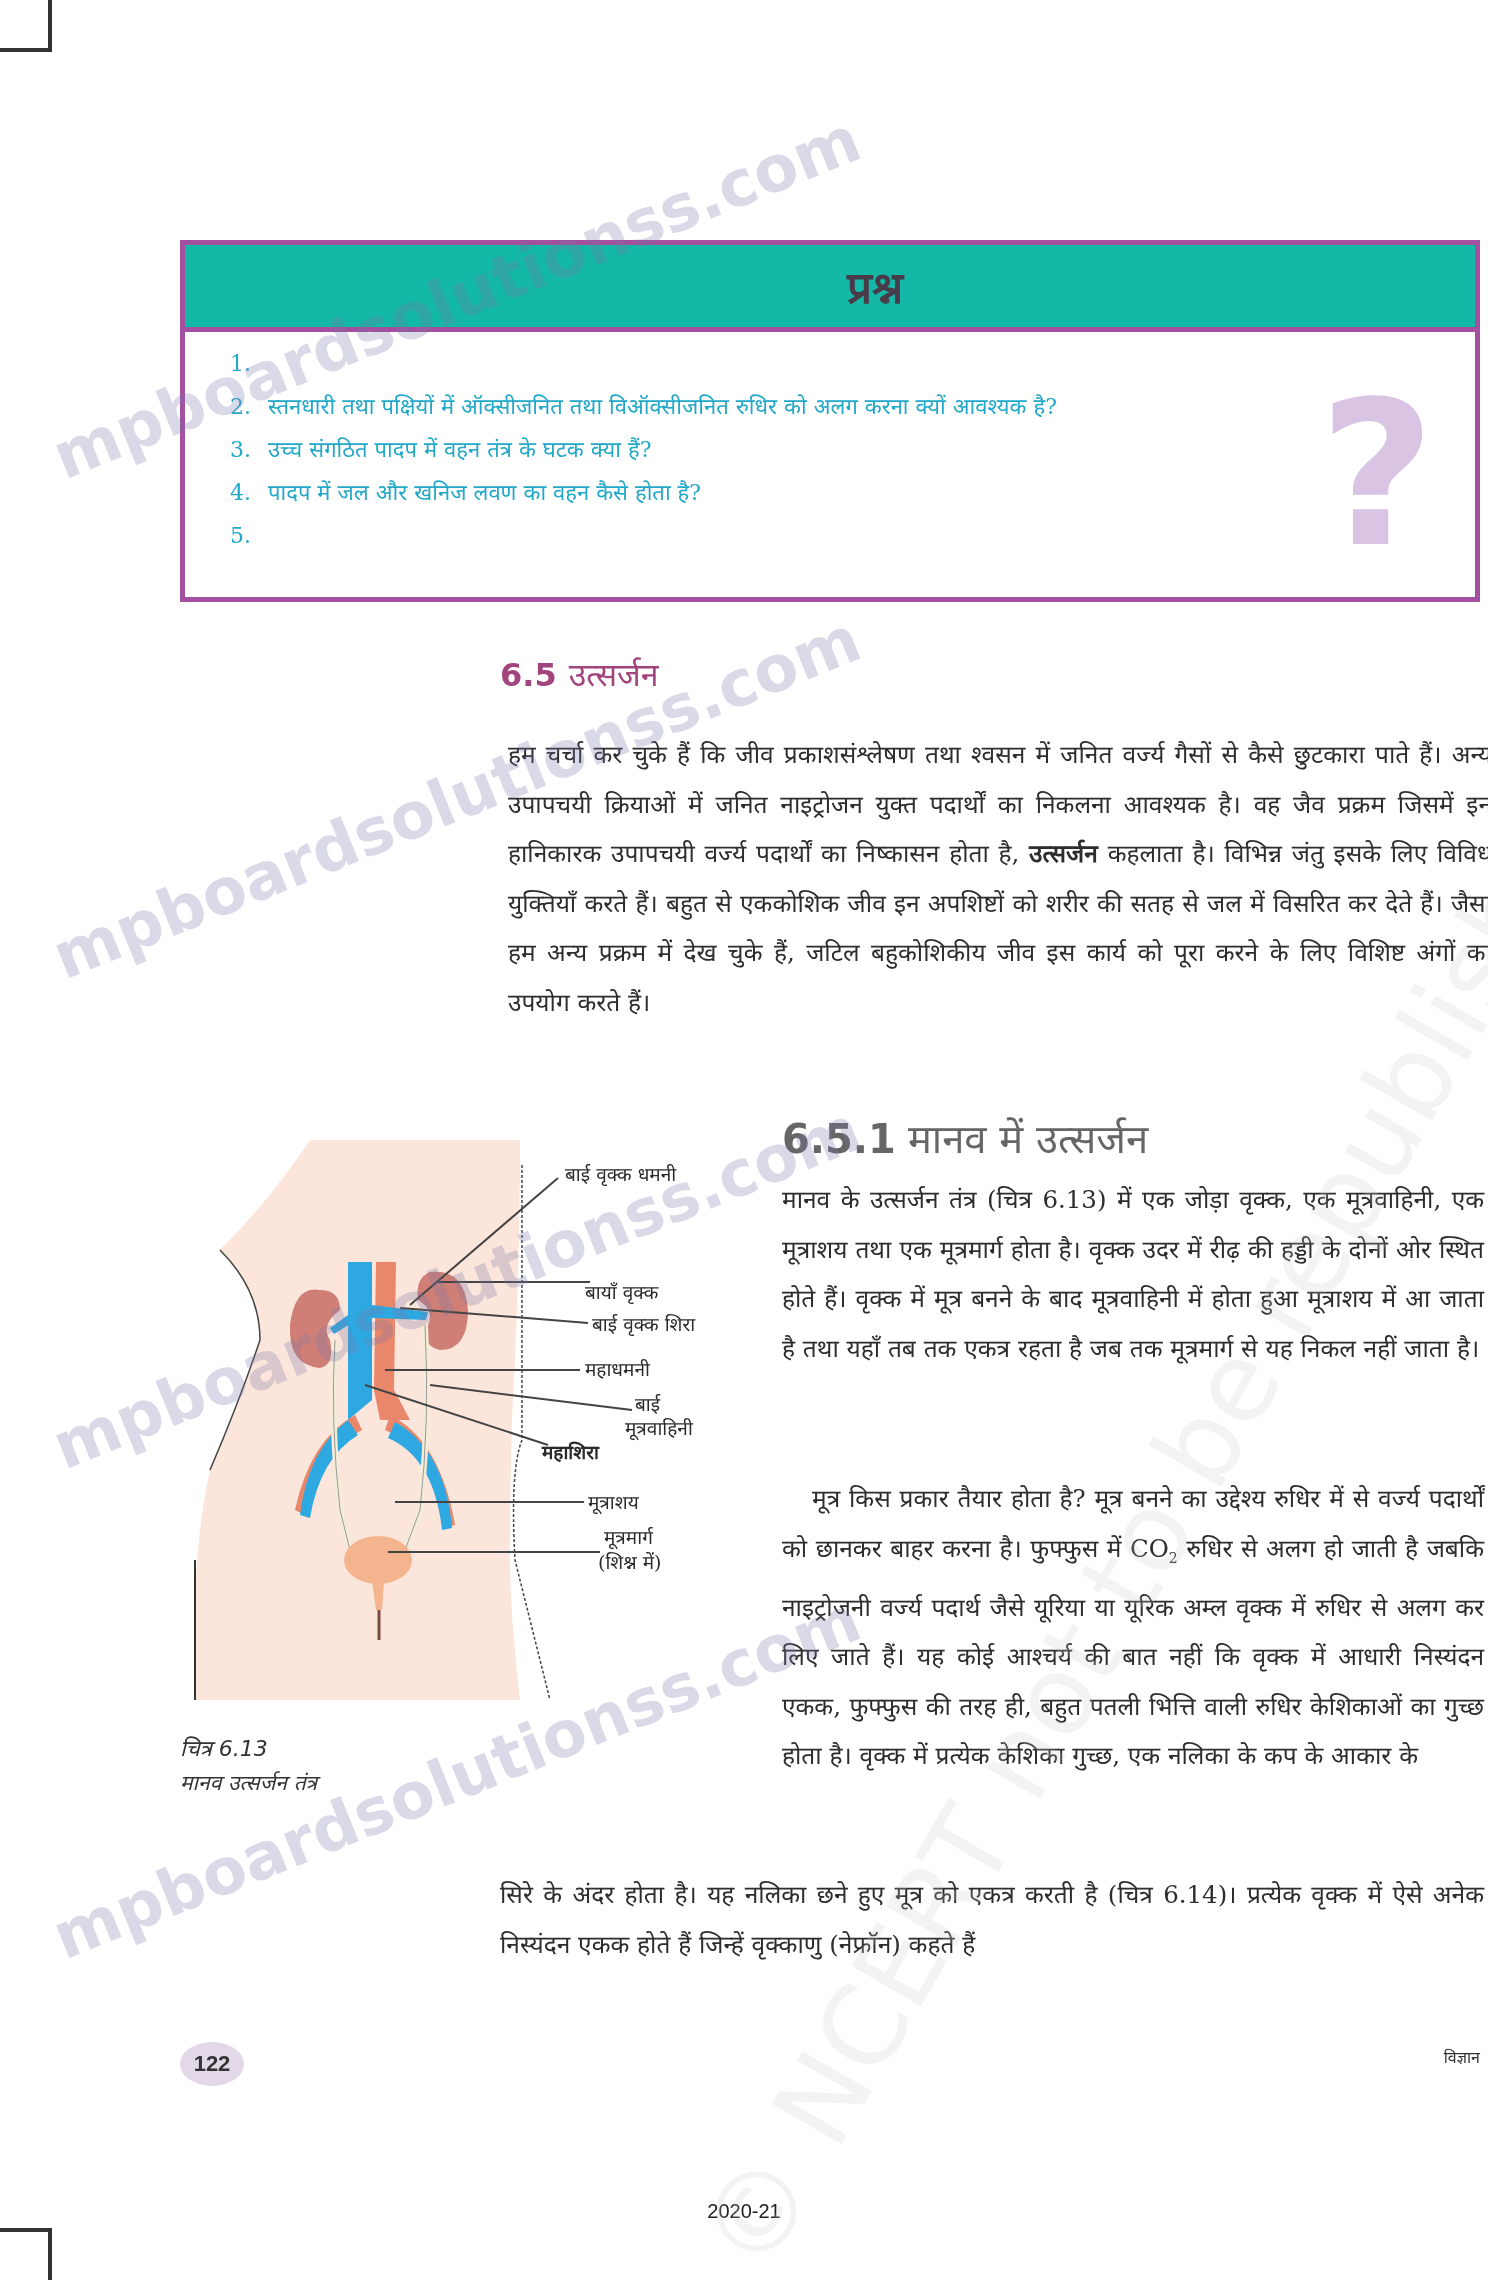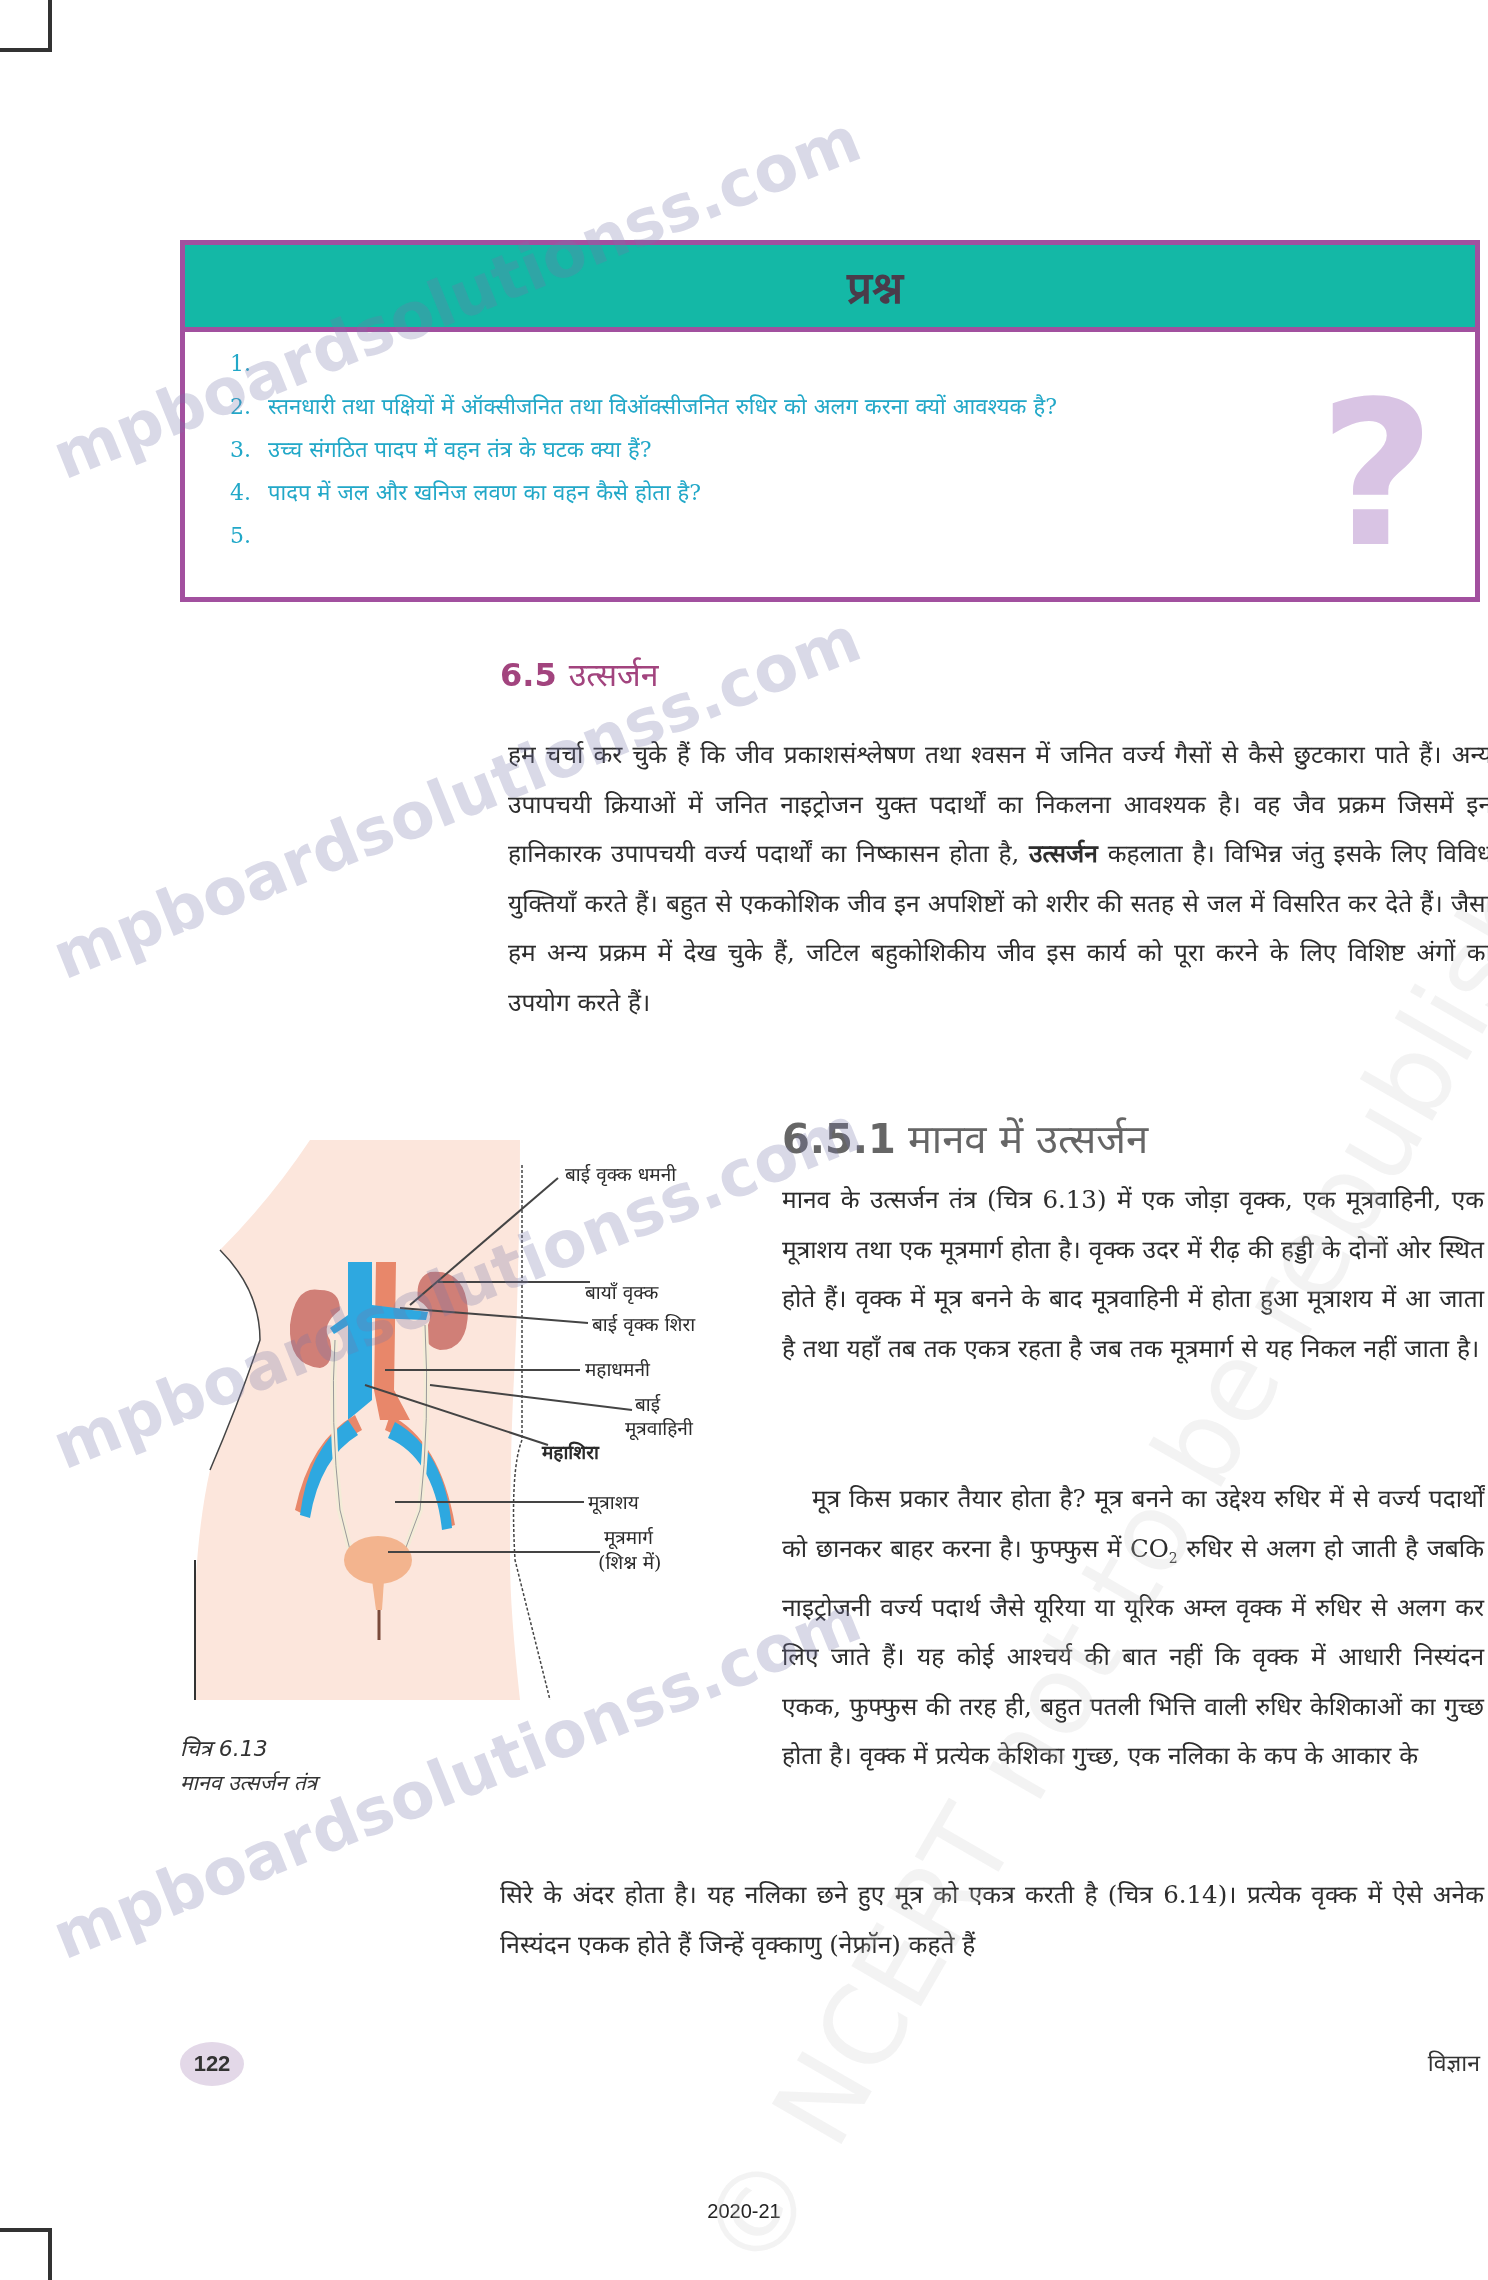--- a/index.html
+++ b/index.html
@@ -74,21 +74,21 @@
   .caption-num { font-size: 22px; font-family: "DejaVu Sans", sans-serif; }
   .caption-title { font-size: 21px; margin-top: 6px; }
 
   
   .page-badge {
     position: absolute; left: 180px; top: 2042px; width: 64px; height: 44px; border-radius: 50%;
     background: #e3d8e8; display: flex; align-items: center; justify-content: center;
     font-family: "Liberation Sans", sans-serif; font-weight: bold; font-size: 22px; color: #333;
   }
   .book-name {
-    position: absolute; right: 8px; top: 2046px; font-size: 23px; color: #333;
+    position: absolute; right: 8px; top: 2046px; font-size: 16px; color: #333;
     font-family: "DejaVu Sans", sans-serif;
   }
   .year {
     position: absolute; left: 0; right: 0; top: 2200px; text-align: center; font-size: 20px;
     font-family: "Liberation Sans", sans-serif; color: #222;
   }
 
   
   .wm {
     position: absolute; font-family: "DejaVu Sans", sans-serif; font-weight: bold;

